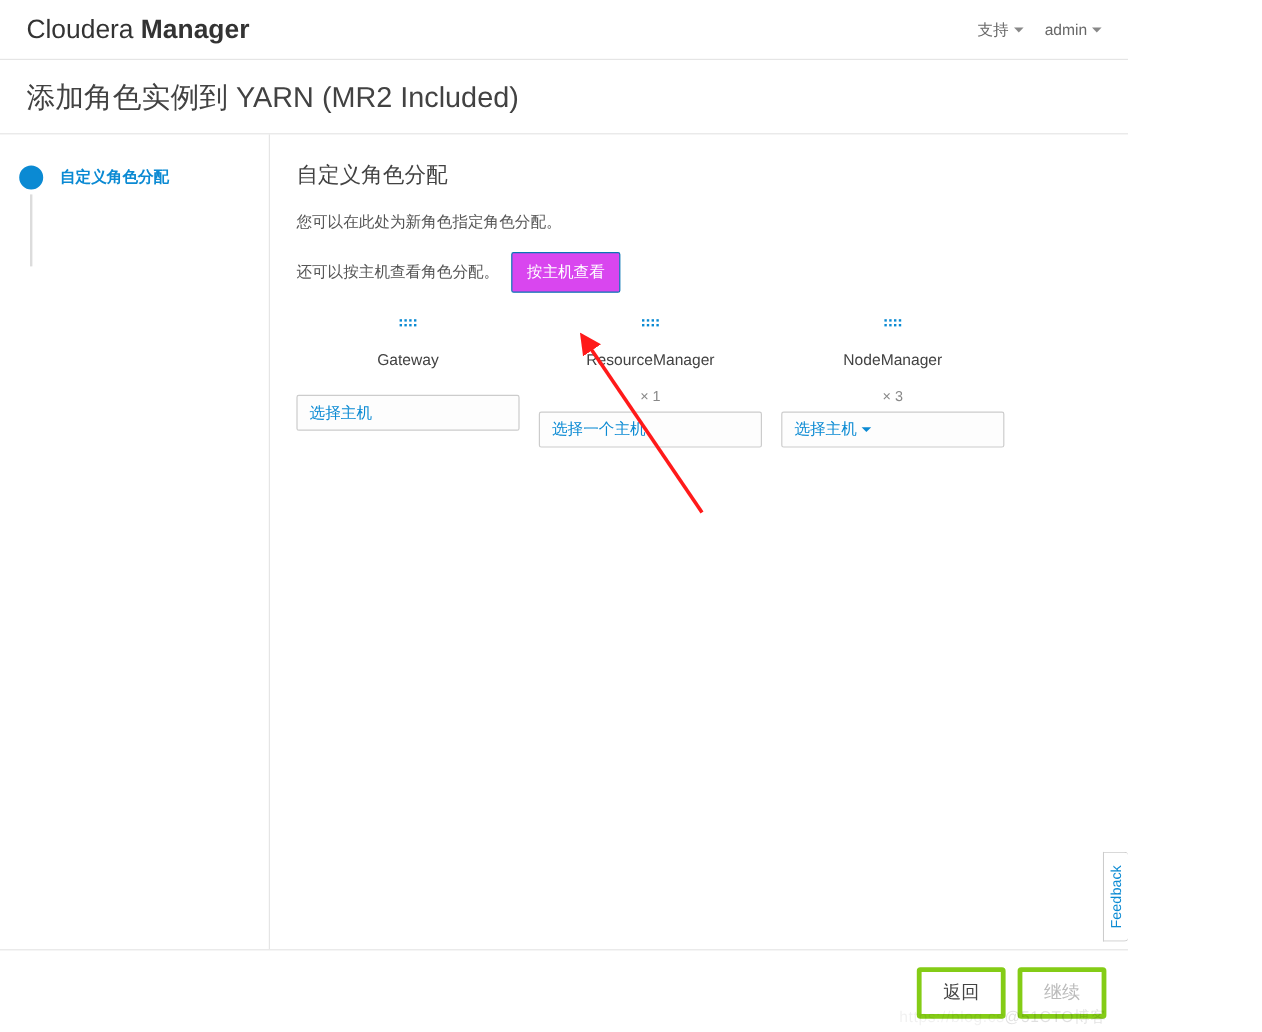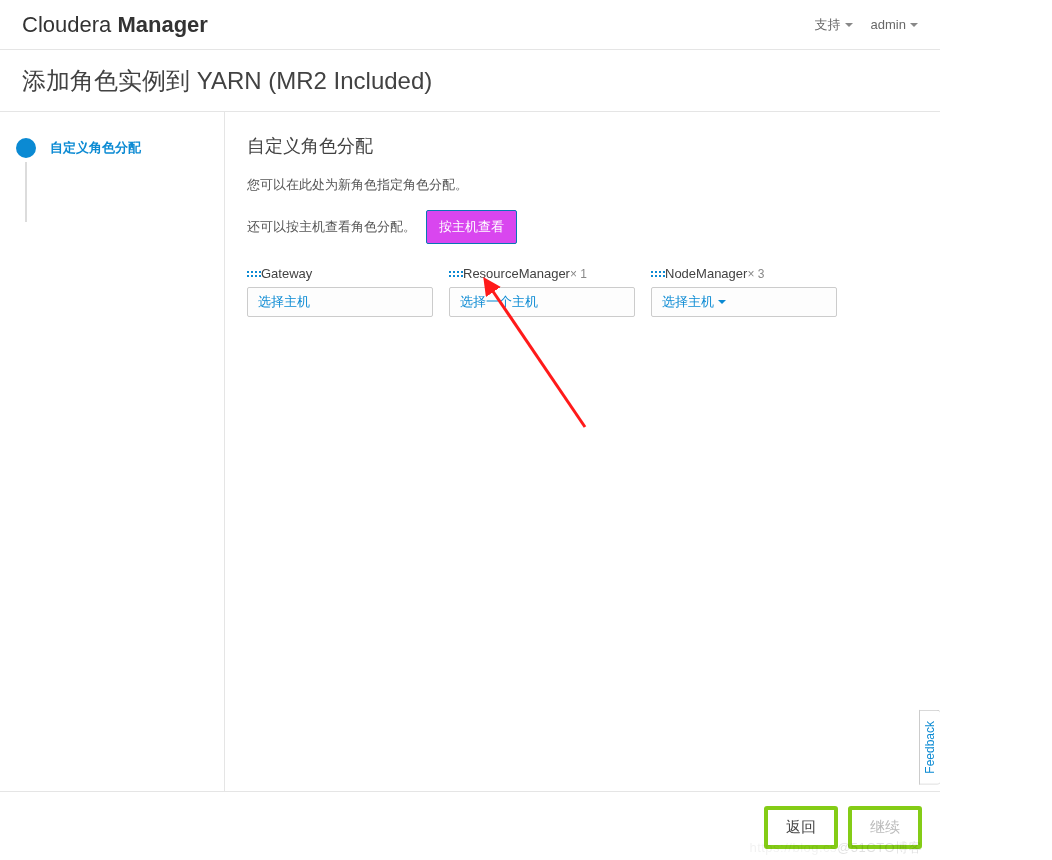--- a/index.html
+++ b/index.html
@@ -125,25 +125,26 @@
     cursor: pointer;
     border-radius: 2px;
   }
   .cards-row {
     display: flex;
     gap: 16px;
   }
   .role-card { width: 186px; }
   .role-head {
     display: flex;
-    align-items: flex-end;
-    gap: 0;
+    align-items: center;
+    gap: 16px;
     font-size: 13px;
     color: #424242;
     margin-bottom: 6px;
+    flex-direction: column;
   }
   .grid-icon {
     width: 14px; height: 10px;
     display: grid;
     grid-template-columns: repeat(4, 2px);
     grid-template-rows: repeat(2, 2px);
     gap: 2px;
   }
   .grid-icon span { background: #0b8ad3; width: 2px; height: 2px; }
   .mult { color: #888; font-size: 12px; }

